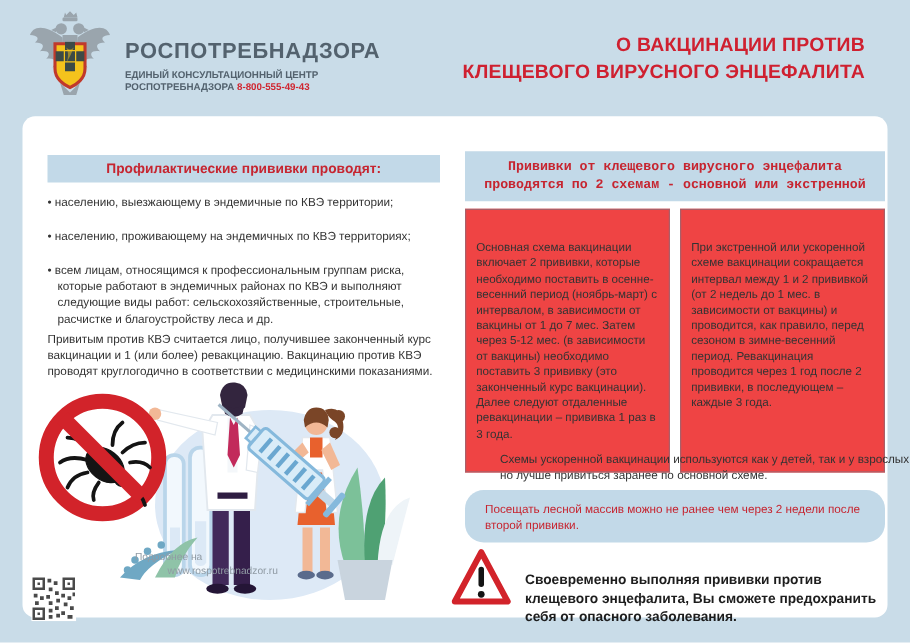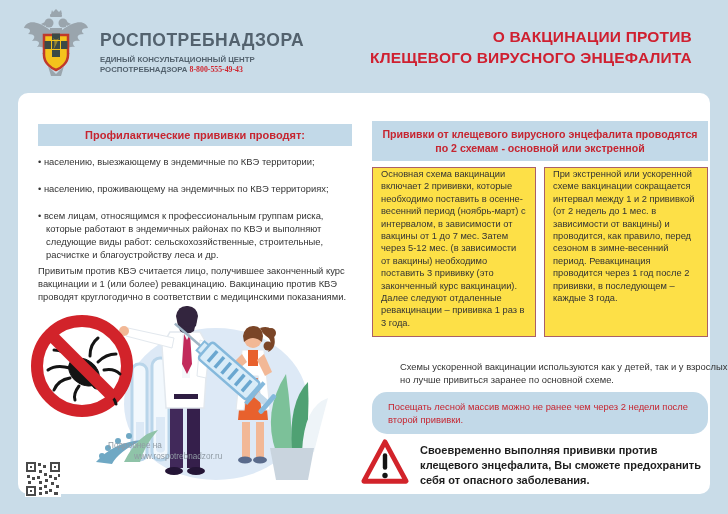--- a/index.html
+++ b/index.html
@@ -8,47 +8,47 @@
     background:#c9dce8;
     font-family:"Liberation Sans","DejaVu Sans",sans-serif;
     -webkit-font-smoothing:antialiased;
   }
   .abs{position:absolute;}
   
   .logo{left:20px;top:8px;width:72px;height:78px;}
   .org-block{left:100px;top:30px;width:250px;}
   .org-name{font-size:17.5px;font-weight:700;color:#53626e;letter-spacing:.5px;}
   .org-sub{margin-top:4px;font-size:7.8px;font-weight:700;color:#53626e;line-height:10px;}
-  .org-phone{color:#d02630;font-family:Liberation Serif, serif;}
+  .org-phone{color:#d02630;}
   .main-title{left:356px;top:26px;width:336px;text-align:right;
     color:#cf2030;font-weight:700;font-size:15.5px;line-height:21px;letter-spacing:.2px;}
   
   .panel{left:18px;top:93px;width:692px;height:401px;background:#ffffff;border-radius:10px;}
   
   .band{background:#c2d9e8;color:#c62530;font-weight:700;text-align:center;}
   .left-band{left:38px;top:124px;width:314px;height:22px;font-size:11px;line-height:22px;}
   .bullets{left:38px;top:155px;width:318px;font-size:9.4px;line-height:13px;color:#333;}
   .bullet{margin-bottom:14px;padding-left:8px;text-indent:-8px;}
   .bullet::before{content:"• ";}
   .left-par{left:38px;top:264px;width:318px;font-size:9.4px;line-height:13px;color:#333;}
   .illustration{left:24px;top:302px;width:336px;height:178px;}
   .qr{left:25px;top:461px;width:36px;height:36px;}
   .footer-note{left:68px;top:440px;font-size:8.2px;line-height:11px;color:#909ba4;margin-left:40px;}
   .footer-note a{color:#909ba4;text-decoration:none;padding-left:26px;}
   
-  .right-band{left:372px;top:121px;width:336px;font-size:10.6px;line-height:14px;padding:6px 6px;box-sizing:border-box;}
+  .right-band{left:372px;top:121px;width:336px;font-size:10.6px;line-height:14px;padding:6px 6px;box-sizing:border-box;font-family:Liberation Mono, monospace;}
   .boxes{left:372px;top:167px;width:336px;display:flex;gap:8px;}
   .scheme-box{flex:1;min-height:170px;box-sizing:border-box;border:1.5px solid #aa5f68;
-    background:#fde047;padding:0 8px;font-size:9.3px;line-height:12.4px;color:#333;}
+    background:#ef4444;padding:24px 8px;font-size:9.3px;line-height:12.4px;color:#333;}
   .right-note{left:372px;top:360px;width:336px;font-size:9.4px;line-height:13px;color:#333;margin-left:28px;}
   .highlight{left:372px;top:392px;width:336px;box-sizing:border-box;background:#c2d9e8;
     color:#c62530;font-size:9.4px;line-height:13px;padding:8px 10px 8px 16px;border-radius:15px;}
   .warning-row{left:360px;top:437px;width:350px;display:flex;align-items:flex-start;}
   .warning-icon{width:50px;height:50px;flex:0 0 50px;}
-  .warning-text{margin-left:10px;margin-top:6px;font-size:11px;line-height:15px;font-weight:700;color:#1d1d1d;}
+  .warning-text{margin-left:10px;margin-top:20px;font-size:11px;line-height:15px;font-weight:700;color:#1d1d1d;}
 </style>
 </head>
 <body>
 
 <svg class="abs logo" viewBox="0 0 72 78">
 
   <g fill="#9aa5ad">
 
     <path d="M33 4l3-3 3 3 2-2 1 4h-11l1-4z"></path>
     <rect x="30" y="6" width="12" height="3" rx="1"></rect>

